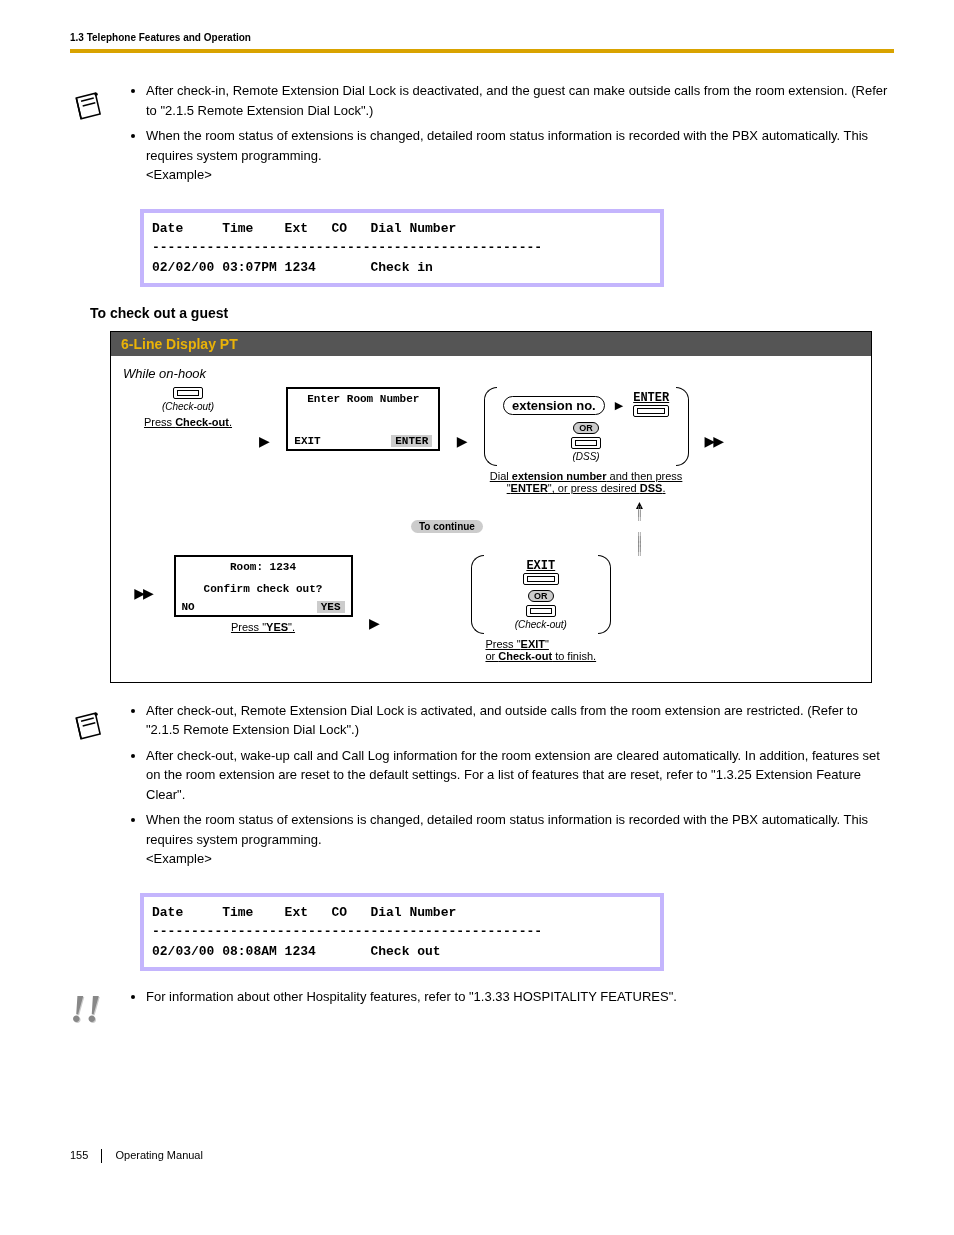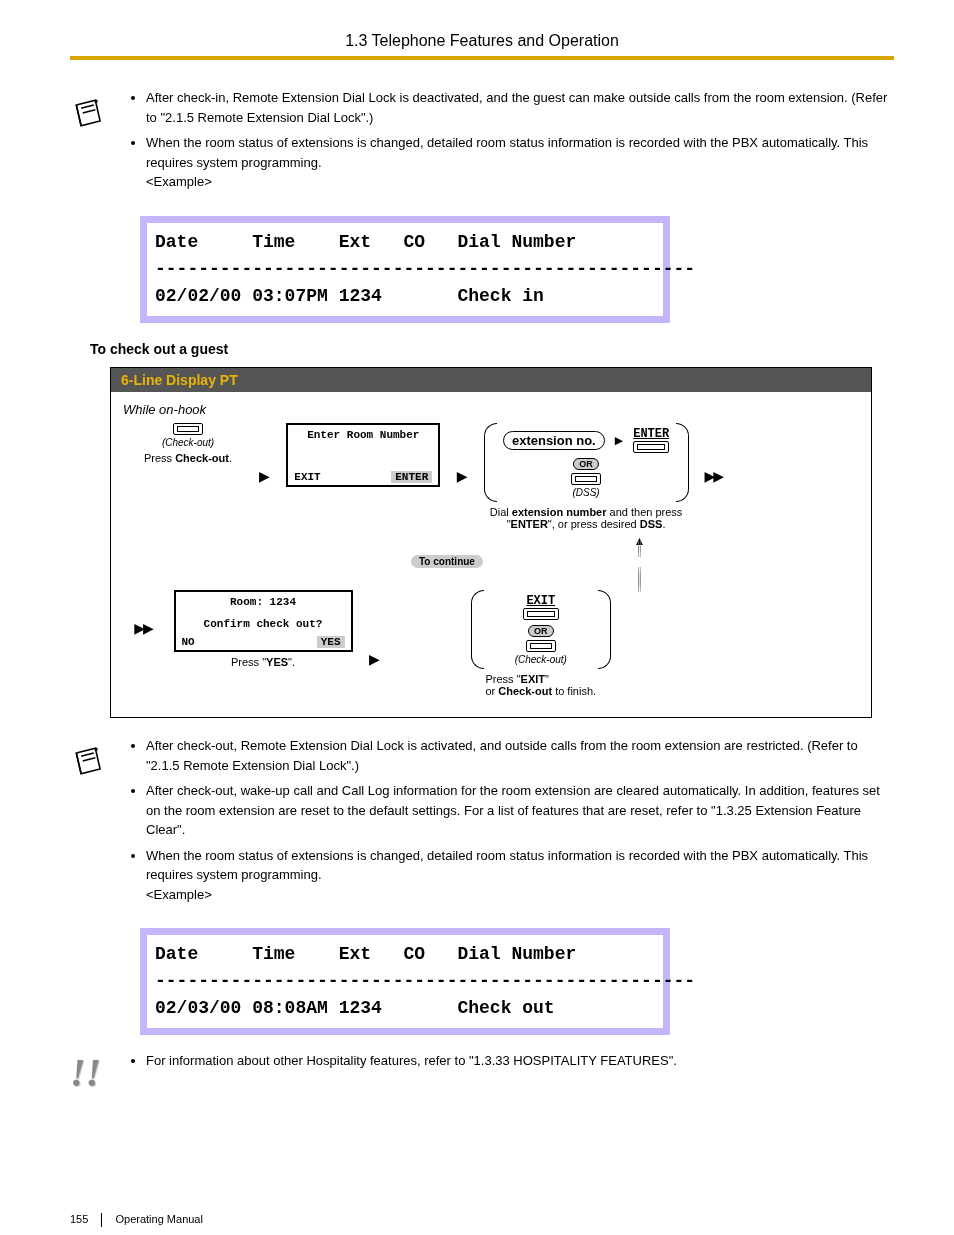--- a/index.html
+++ b/index.html
@@ -6,24 +6,23 @@
     margin: 0;
     padding: 32px 60px 32px 70px;
     font-family: Arial, Helvetica, sans-serif;
     font-size: 13px;
     color: #000;
     width: 954px;
     box-sizing: border-box;
     background: #fff;
   }
   .header {
-    font-weight: normal;
-    font-size: 16px;
+    font-weight: bold;
+    font-size: 10px;
     margin-bottom: 6px;
-    text-align: center;
   }
   .rule {
     height: 4px;
     background: #d9a300;
     margin-bottom: 28px;
   }
   .note-row {
     display: flex;
     gap: 16px;
     margin-bottom: 18px;
@@ -47,23 +46,23 @@
     padding-top: 2px;
   }
   ul.bullets {
     margin: 0;
     padding-left: 14px;
     line-height: 1.5;
   }
   ul.bullets > li { margin-bottom: 6px; }
   .mono-box {
     margin: 10px 0 16px 70px;
-    border: 7px solid #c4b5fd;
+    border: 4px solid #c4b5fd;
     font-family: "Courier New", monospace;
-    font-size: 18px;
+    font-size: 13px;
     white-space: pre;
     padding: 6px 8px;
     width: 500px;
     line-height: 1.5;
     font-weight: bold;
   }
   .sub-head {
     font-weight: bold;
     font-size: 14px;
     margin: 18px 0 10px 20px;
@@ -145,21 +144,21 @@
     font-weight: bold;
     font-size: 13px;
   }
   .enter-btn { display:inline-block; text-align:center;}
   .enter-btn .top { font-family:"Courier New",monospace; font-weight:bold; text-decoration: underline; font-size:12px;}
   .or-pill {
     display:inline-block; border:1px solid #000; border-radius:8px;
     background:#ccc; font-size:9px; padding:0 5px; font-weight:bold;
     margin: 3px 0;
   }
-  .caption { font-size: 11px; text-align:center; margin-top:4px; }
+  .caption { font-size: 11px; text-align:center; margin-top:4px;text-decoration:underline; }
   .caption b { font-weight:bold; }
   .caption.left { text-align:left; }
   .continue-pill {
     display:inline-block; background:#ccc; border-radius:10px;
     padding:1px 8px; font-weight:bold; font-size:10px;
   }
   .vconn { text-align:center; color:#888; font-size:9px; line-height:0.5; letter-spacing:1px; margin:2px 0;}
   .vconn .arr { color:#000; font-size:12px; }
   .footer {
     position: relative;

